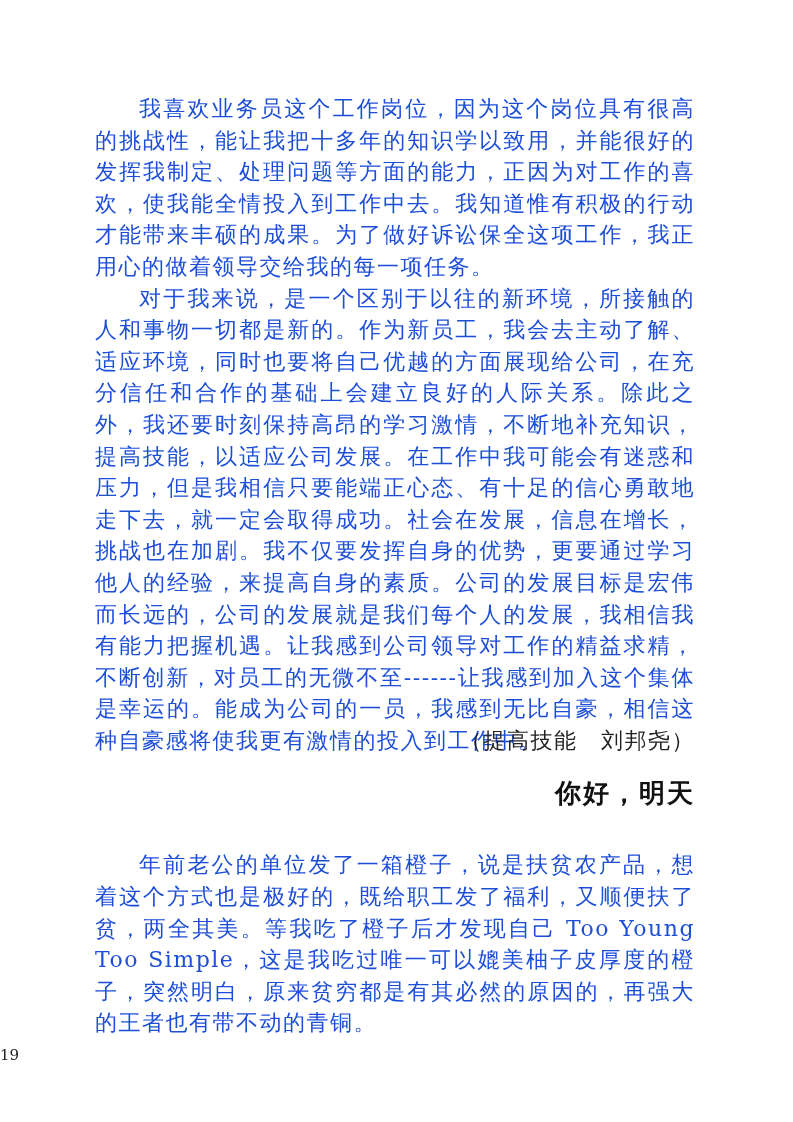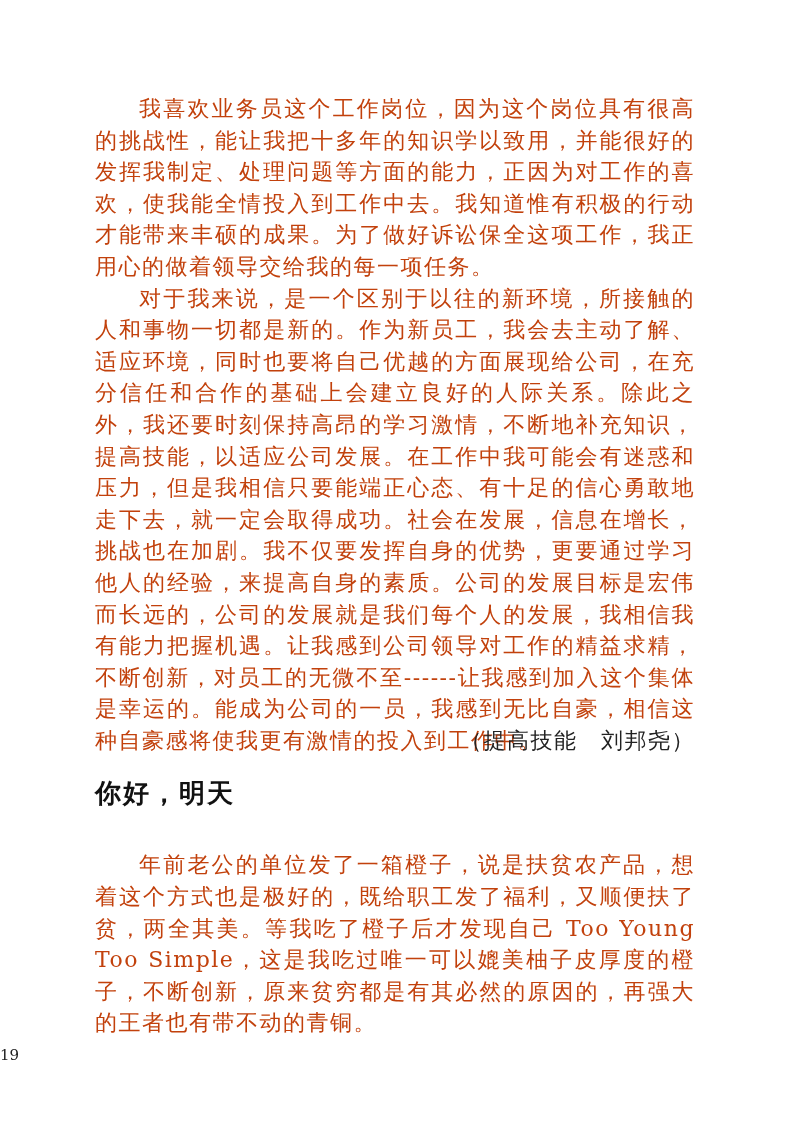--- a/index.html
+++ b/index.html
@@ -23,36 +23,36 @@
       top: 93px;
       width: 600px;
     }
     .para {
       margin: 0;
       font-size: 22px;
       line-height: 31.6px;
       letter-spacing: 1.5px;
       text-align: justify;
       text-justify: inter-ideograph;
-      color: #c2410c;
+      color: #1d4ed8;
     }
     .indent {
       text-indent: 2em;
     }
     .attribution {
       font-size: 22px;
       line-height: 31.6px;
       letter-spacing: 1.5px;
       text-align: right;
       margin-top: -31.6px; 
       color: #222222;
     }
     .article-title {
       margin: 20px 0 38px 0;
-      text-align: left;
+      text-align: right;
       font-family: "DejaVu Sans", sans-serif;
       font-weight: bold;
       font-size: 26px;
       letter-spacing: 2px;
       color: #111111;
     }
     .page-number {
       position: absolute;
       left: 0;
       bottom: 58px;
@@ -70,18 +70,18 @@
   <div class="content">
 
     <p class="para indent">我喜欢业务员这个工作岗位，因为这个岗位具有很高的挑战性，能让我把十多年的知识学以致用，并能很好的发挥我制定、处理问题等方面的能力，正因为对工作的喜欢，使我能全情投入到工作中去。我知道惟有积极的行动才能带来丰硕的成果。为了做好诉讼保全这项工作，我正用心的做着领导交给我的每一项任务。</p>
 
     <p class="para indent">对于我来说，是一个区别于以往的新环境，所接触的人和事物一切都是新的。作为新员工，我会去主动了解、适应环境，同时也要将自己优越的方面展现给公司，在充分信任和合作的基础上会建立良好的人际关系。除此之外，我还要时刻保持高昂的学习激情，不断地补充知识，提高技能，以适应公司发展。在工作中我可能会有迷惑和压力，但是我相信只要能端正心态、有十足的信心勇敢地走下去，就一定会取得成功。社会在发展，信息在增长，挑战也在加剧。我不仅要发挥自身的优势，更要通过学习他人的经验，来提高自身的素质。公司的发展目标是宏伟而长远的，公司的发展就是我们每个人的发展，我相信我有能力把握机遇。让我感到公司领导对工作的精益求精，不断创新，对员工的无微不至------让我感到加入这个集体是幸运的。能成为公司的一员，我感到无比自豪，相信这种自豪感将使我更有激情的投入到工作中。</p>
 
     <div class="attribution">（提高技能　刘邦尧）</div>
 
     <h1 class="article-title">你好，明天</h1>
 
-    <p class="para indent">年前老公的单位发了一箱橙子，说是扶贫农产品，想着这个方式也是极好的，既给职工发了福利，又顺便扶了贫，两全其美。等我吃了橙子后才发现自己 Too Young Too Simple，这是我吃过唯一可以媲美柚子皮厚度的橙子，不断创新，原来贫穷都是有其必然的原因的，再强大的王者也有带不动的青铜。</p>
+    <p class="para indent">年前老公的单位发了一箱橙子，说是扶贫农产品，想着这个方式也是极好的，既给职工发了福利，又顺便扶了贫，两全其美。等我吃了橙子后才发现自己 Too Young Too Simple，这是我吃过唯一可以媲美柚子皮厚度的橙子，突然明白，原来贫穷都是有其必然的原因的，再强大的王者也有带不动的青铜。</p>
 
   </div>
 
   <div class="page-number">19</div>
 </div>
 
 </body></html>

